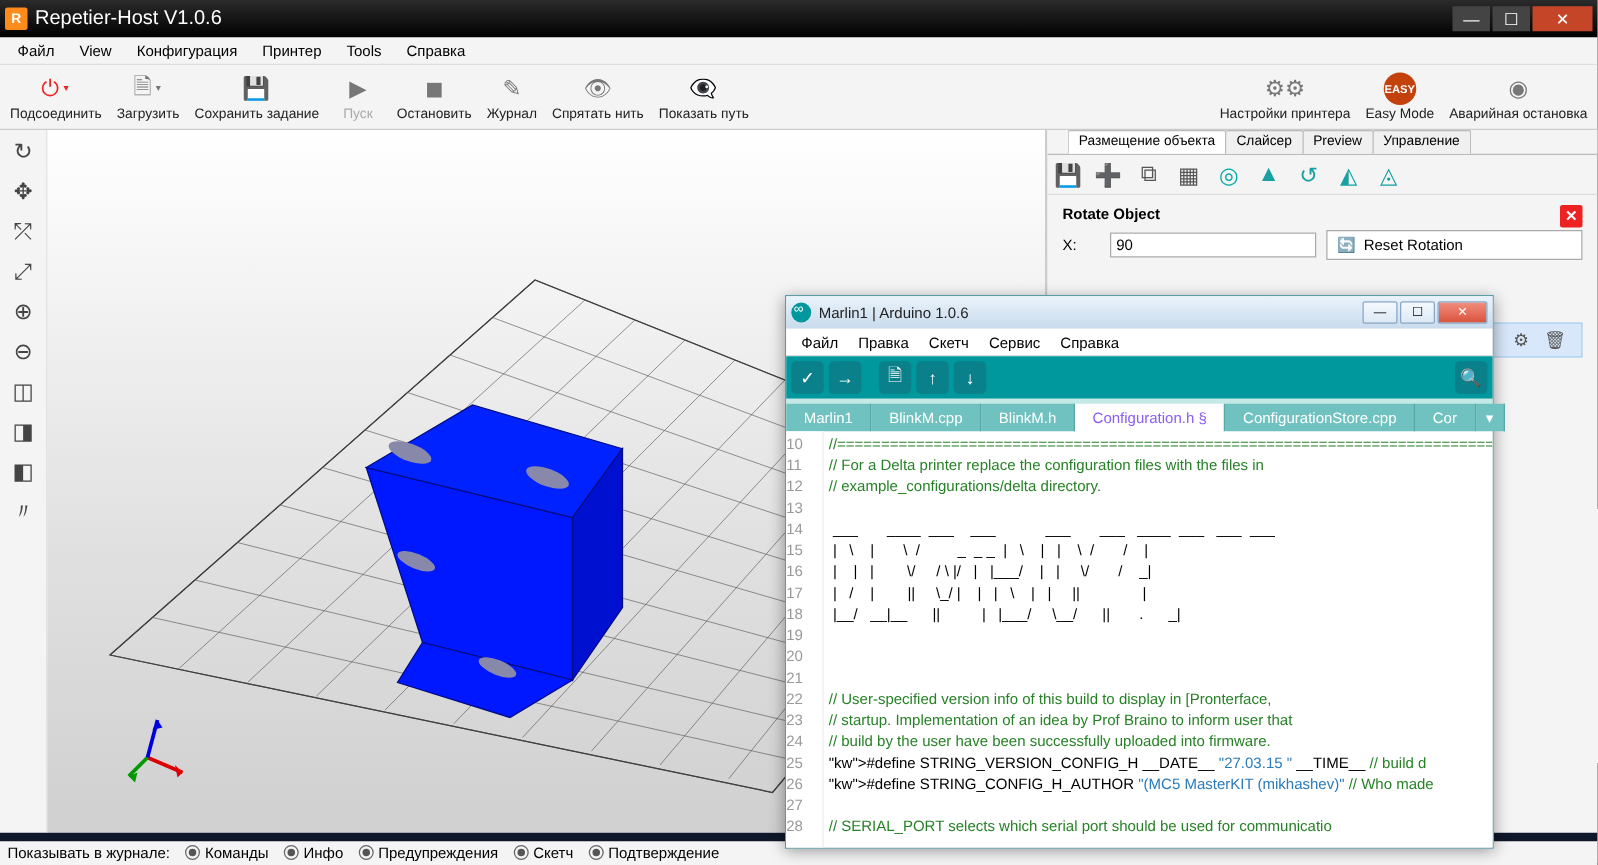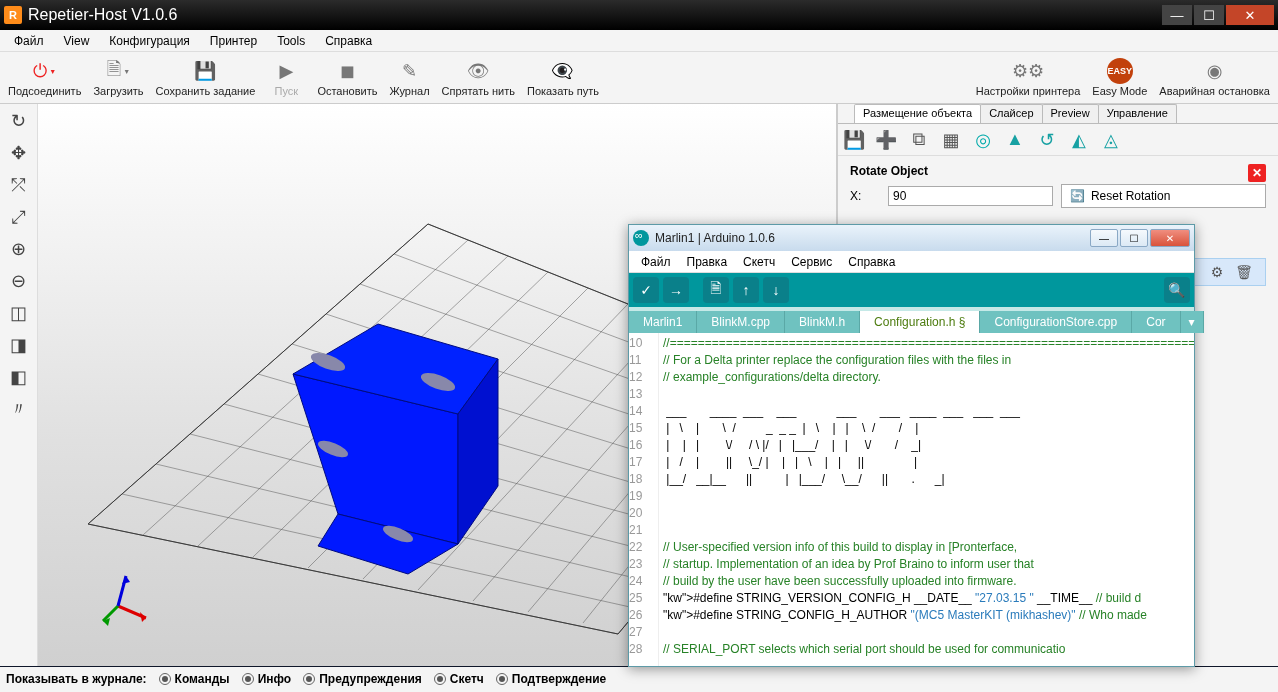--- a/index.html
+++ b/index.html
@@ -41,41 +41,41 @@
 .right-section { padding:8px 12px; }
 .right-section .sec-title { font-weight:bold; margin-bottom:6px; font-size:12px; }
 .close-x { float:right; width:18px; height:18px; background:#e22; color:#fff; display:flex; align-items:center; justify-content:center; font-weight:bold; font-size:12px; cursor:pointer; border-radius:2px; }
 .field-row { display:flex; align-items:center; gap:8px; margin:6px 0; }
 .field-row label { width:30px; font-size:12px; }
 .field-row input { flex:0 0 120px; padding:2px 4px; border:1px solid #aaa; font-size:12px; }
 .reset-btn { flex:1; display:flex; align-items:center; padding:4px 8px; border:1px solid #aaa; background:#fff; cursor:pointer; gap:6px; }
 .right-list-row { height:28px; margin-top:50px; background:#d8e8fa; border:1px solid #aad0f0; display:flex; align-items:center; justify-content:flex-end; gap:12px; padding:0 12px; }
 .right-list-row span { cursor:pointer; font-size:14px; color:#555; }
 
-.rh-status { height:24px; background:#f4f4f4; border-top:1px solid #0f172a; display:flex; align-items:center; padding:0 6px; gap:12px;font-weight:bold; }
+.rh-status { height:24px; background:#f4f4f4; border-top:7px solid #0f172a; display:flex; align-items:center; padding:0 6px; gap:12px; }
 .rh-status .sgroup { display:flex; align-items:center; gap:4px; font-size:11px; }
 .radio { width:12px; height:12px; border:1px solid #666; border-radius:50%; display:inline-flex; align-items:center; justify-content:center; }
 .radio.on::after { content:""; width:6px; height:6px; background:#555; border-radius:50%; }
 
 
-.ar-window { position:absolute; left:628px; top:224px; width:567px; height:443px; background:#fff; border:1px solid #5d9aa7; box-shadow:0 2px 12px rgba(0,0,0,0.4); }
+.ar-window { position:absolute; left:628px; top:236px; width:567px; height:443px; background:#fff; border:1px solid #5d9aa7; box-shadow:0 2px 12px rgba(0,0,0,0.4); }
 .ar-titlebar { height:26px; background:linear-gradient(#eaf3fb,#c8dbed); display:flex; align-items:center; padding:0 4px; }
 .ar-titlebar .ar-icon { width:16px; height:16px; background:#00979d; border-radius:50%; margin-right:6px; position:relative; }
 .ar-titlebar .ar-icon::after { content:"∞"; color:#fff; font-size:11px; position:absolute; top:-1px; left:2px; }
 .ar-titlebar .ar-title { flex:1; font-size:12px; color:#222; }
 .ar-titlebar .arbtn { width:28px; height:18px; border:1px solid #8aa8c5; background:linear-gradient(#f5f9fd,#dce9f5); margin-left:2px; display:flex; align-items:center; justify-content:center; font-size:10px; cursor:pointer; border-radius:2px; }
 .ar-titlebar .arbtn.close { background:linear-gradient(#f08e7f,#d9533b); color:#fff; width:40px; }
 .ar-menubar { height:22px; background:#fff; display:flex; align-items:center; padding:0 4px; border-bottom:1px solid #ddd; }
 .ar-menubar span { padding:2px 8px; cursor:pointer; font-size:12px; }
 .ar-toolbar { height:34px; background:#00979d; display:flex; align-items:center; padding:0 4px; gap:4px; }
 .ar-tbtn { width:26px; height:26px; border-radius:4px; background:#0a808a; display:flex; align-items:center; justify-content:center; color:#fff; font-size:14px; cursor:pointer; }
 .ar-tbtn.right { margin-left:auto; }
 .ar-tabs { height:26px; background:#c5e9e7; display:flex; align-items:flex-end; }
 .ar-tab { padding:4px 14px; background:#6fc2c0; color:#fff; font-size:12px; cursor:pointer; border-right:1px solid #5aa8a6; white-space:nowrap; display:flex; align-items:center; }
-.ar-tab.active { background:#fff; color:#4d7c0f; }
+.ar-tab.active { background:#fff; color:#8b5cf6; }
 .ar-tab.menu { margin-left:auto; background:#6fc2c0; padding:4px 8px; }
 .ar-editor { height:333px; overflow:hidden; background:#fff; font-family:Consolas,monospace; font-size:12px; display:flex; }
 .ar-gutter { width:30px; background:#fff; color:#999; padding:2px 4px 0 0; line-height:17px; border-right:1px solid #eee; }
 .ar-code { flex:1; padding:2px 4px; line-height:17px; white-space:pre; color:#000; overflow:hidden; }
 .ar-code .cm { color:#278227; }
 .ar-code .str { color:#2a7bbb; }
 
 
 .c-red { color:#e22; }
 .c-grey { color:#777; }

